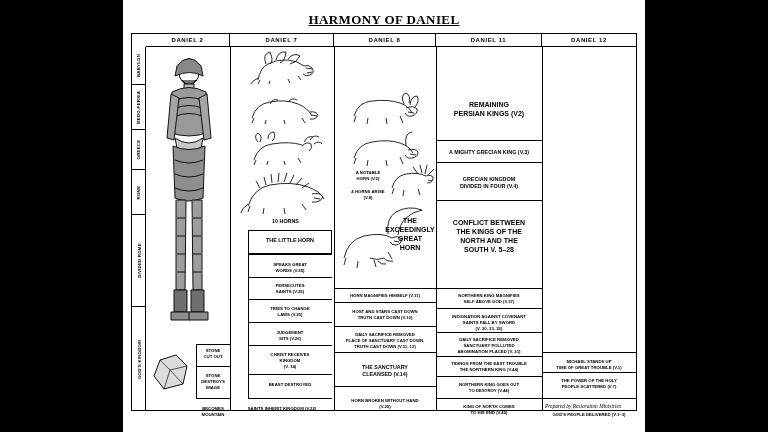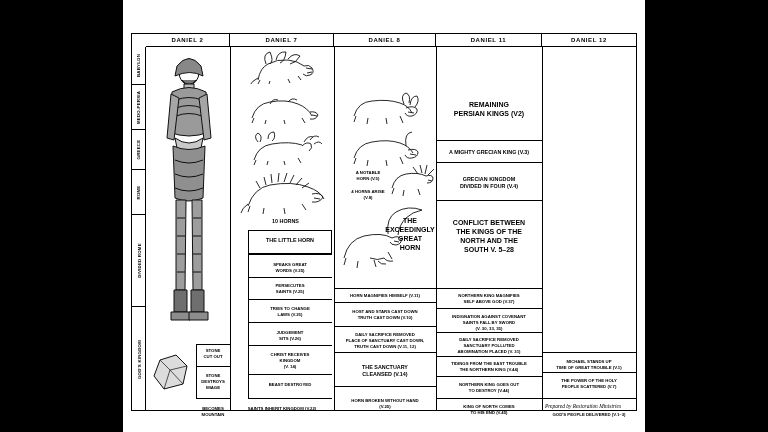--- a/index.html
+++ b/index.html
@@ -31,20 +31,21 @@
   .art{position:absolute;}
   #credit{position:absolute;left:0;top:403px;width:506px;text-align:right;padding-right:8px;box-sizing:border-box;font-family:"Liberation Serif",serif;font-style:italic;font-size:5.4px;color:#000;}
   svg{display:block;}
 </style>
 </head>
 <body>
 
 <div id="page">
   <div id="sheet">
 
+    <div id="title">HARMONY OF DANIEL</div>
 
     <div id="grid">
 
       <div class="era-strip">
         <div class="era" style="top:0;height:38px;">
           <span>BABYLON</span>
         </div>
         <div class="era" style="top:38px;height:45px;">
           <span>MEDO-PERSIA</span>
         </div>

